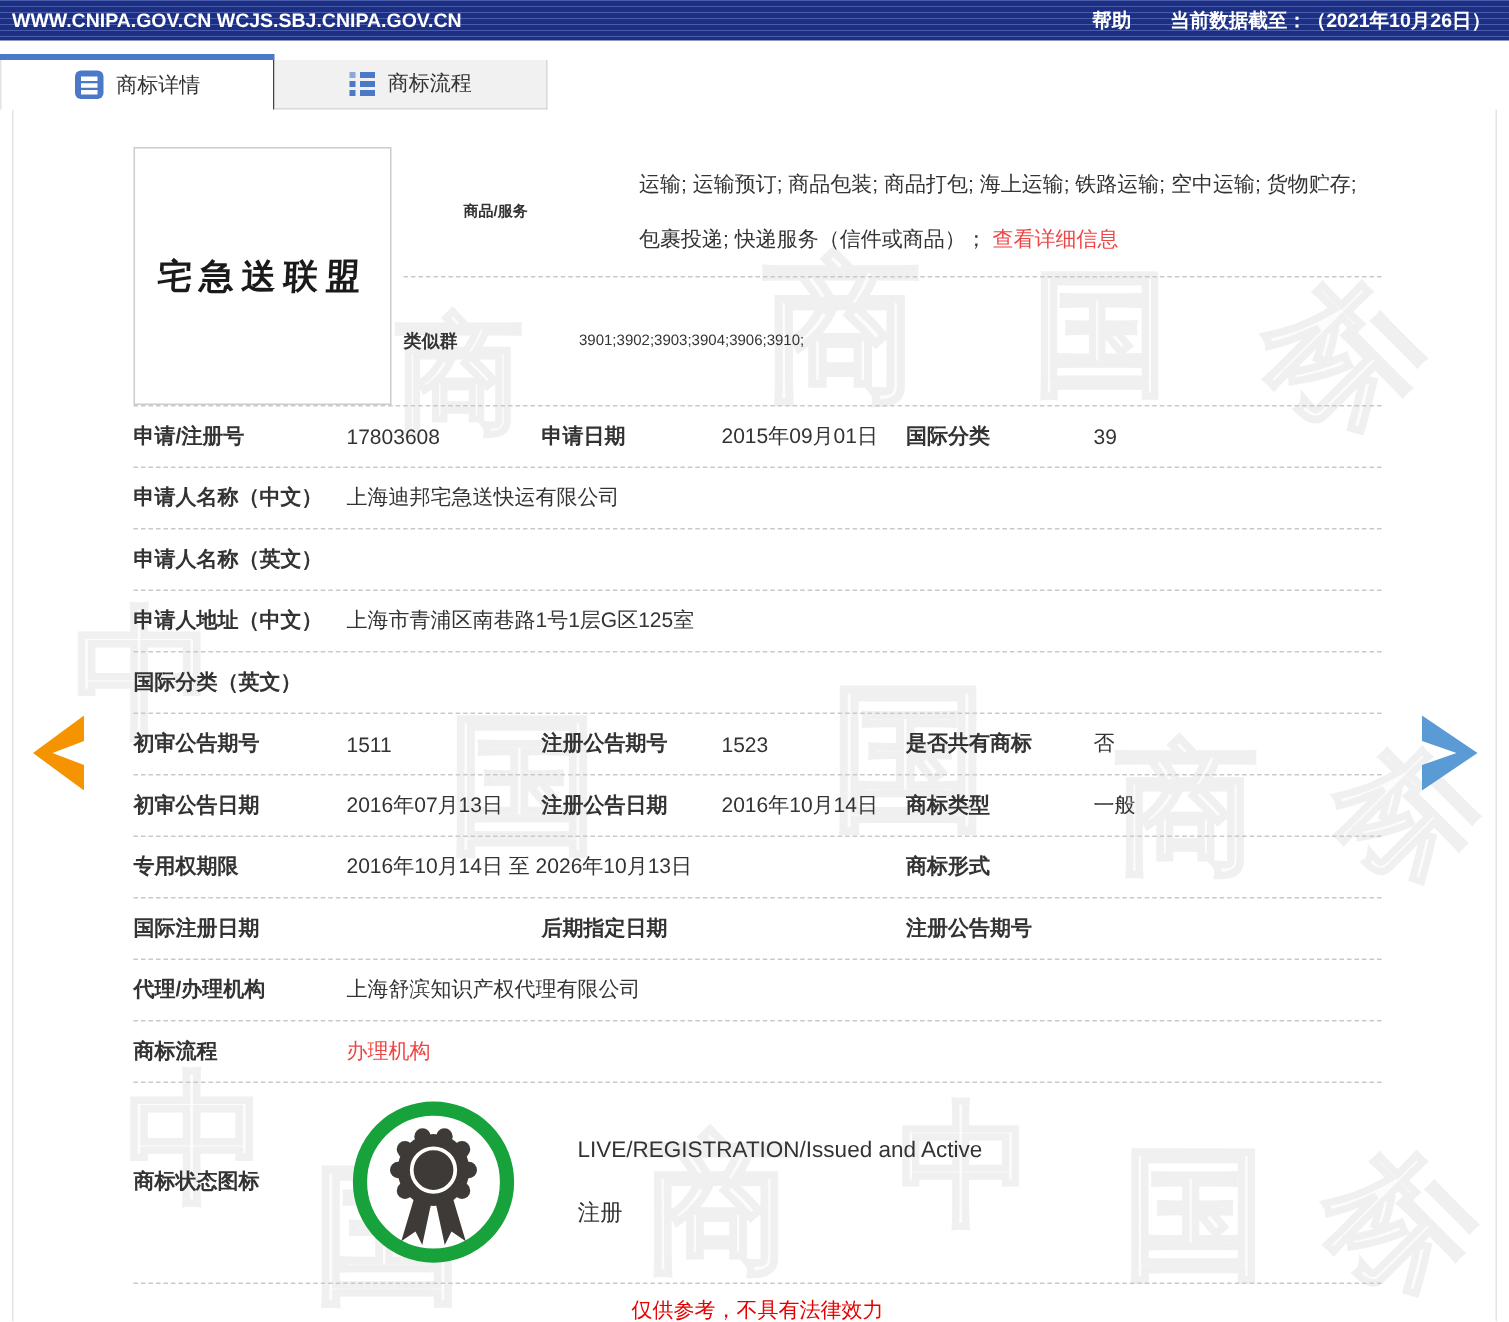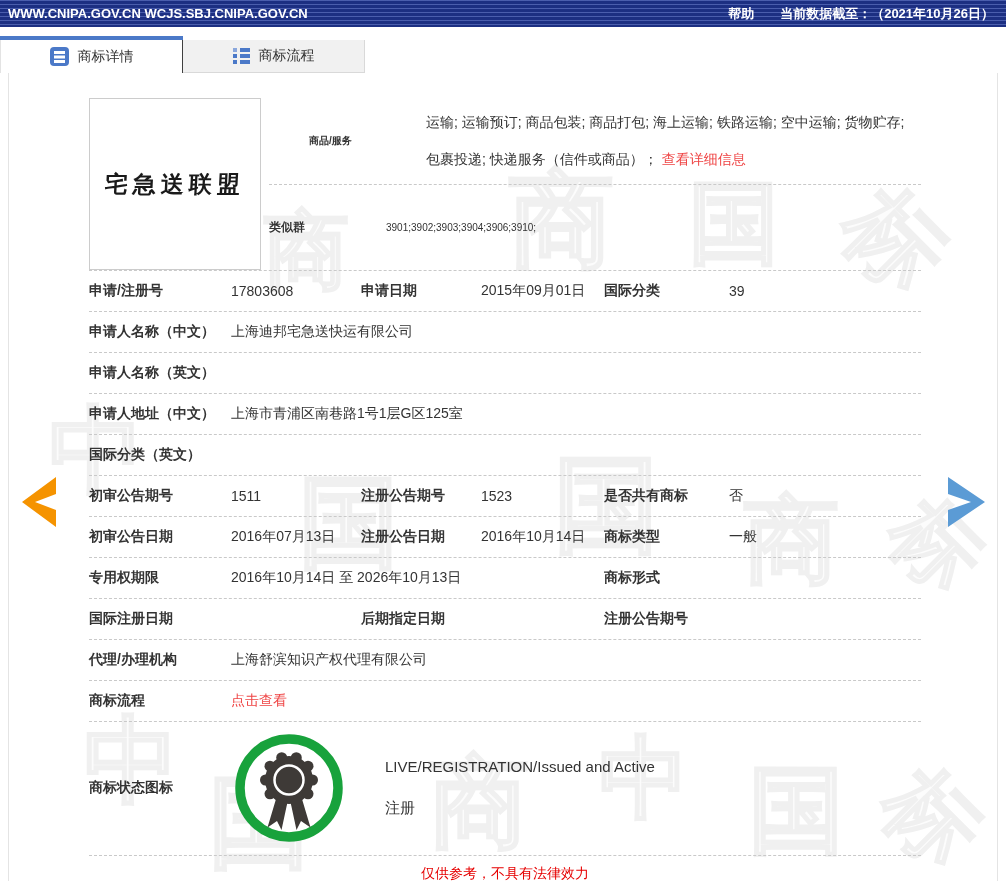--- a/index.html
+++ b/index.html
@@ -211,21 +211,21 @@
       <span class="v3"></span>
     </div>
 
     <div class="row">
       <span class="c-label w1">代理/办理机构</span>
       <span class="vfull">上海舒滨知识产权代理有限公司</span>
     </div>
 
     <div class="row">
       <span class="c-label w1">商标流程</span>
-      <span class="vfull"><a class="inlink">点击查看</a></span>
+      <span class="vfull"><a class="inlink">办理机构</a></span>
     </div>
 
     <div class="status-row">
       <span class="c-label" style="font-size:14px">商标状态图标</span>
       <svg width="116" height="116" viewBox="0 0 116 116">
         <circle cx="58" cy="58" r="49" fill="#ffffff" stroke="#18a23c" stroke-width="9.5"></circle>
         <g fill="#3e3a37">
           <path d="M45,69 L36.5,97.5 L46,91 L50.5,100 L56.5,72 Z"></path>
           <path d="M71,69 L79.5,97.5 L70,91 L65.5,100 L59.5,72 Z"></path>
           <circle cx="58" cy="50" r="24"></circle>

